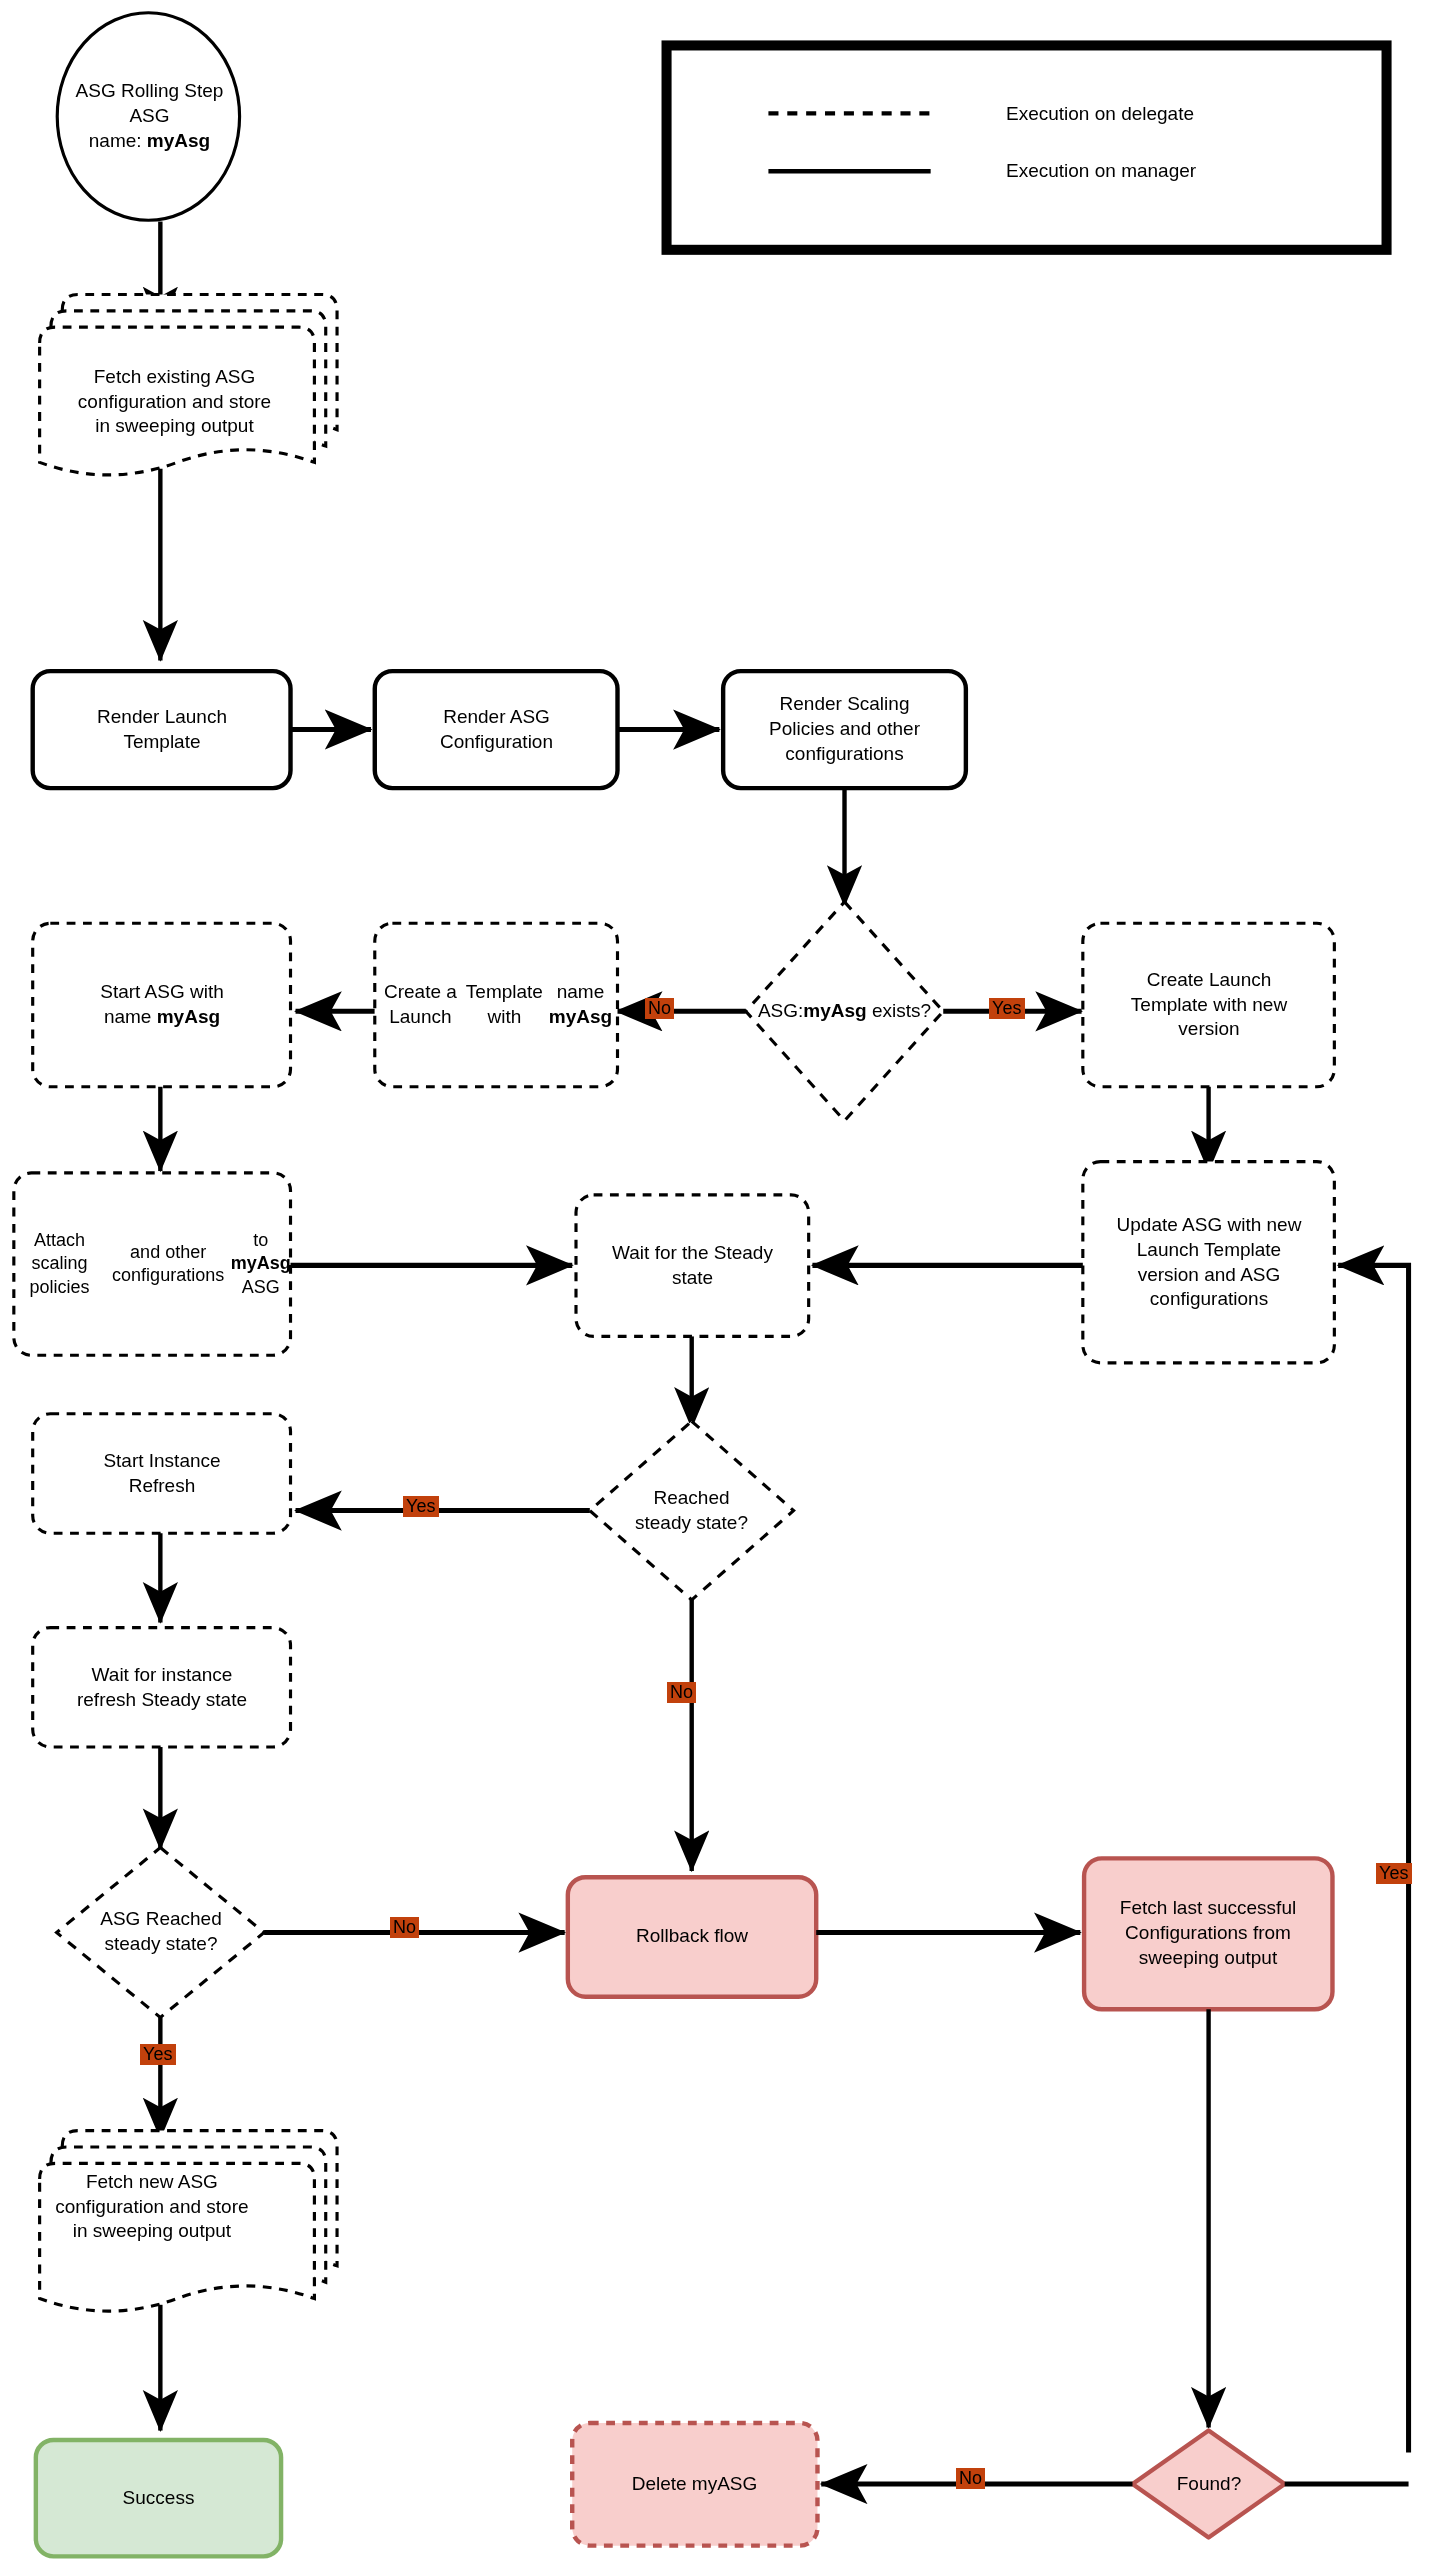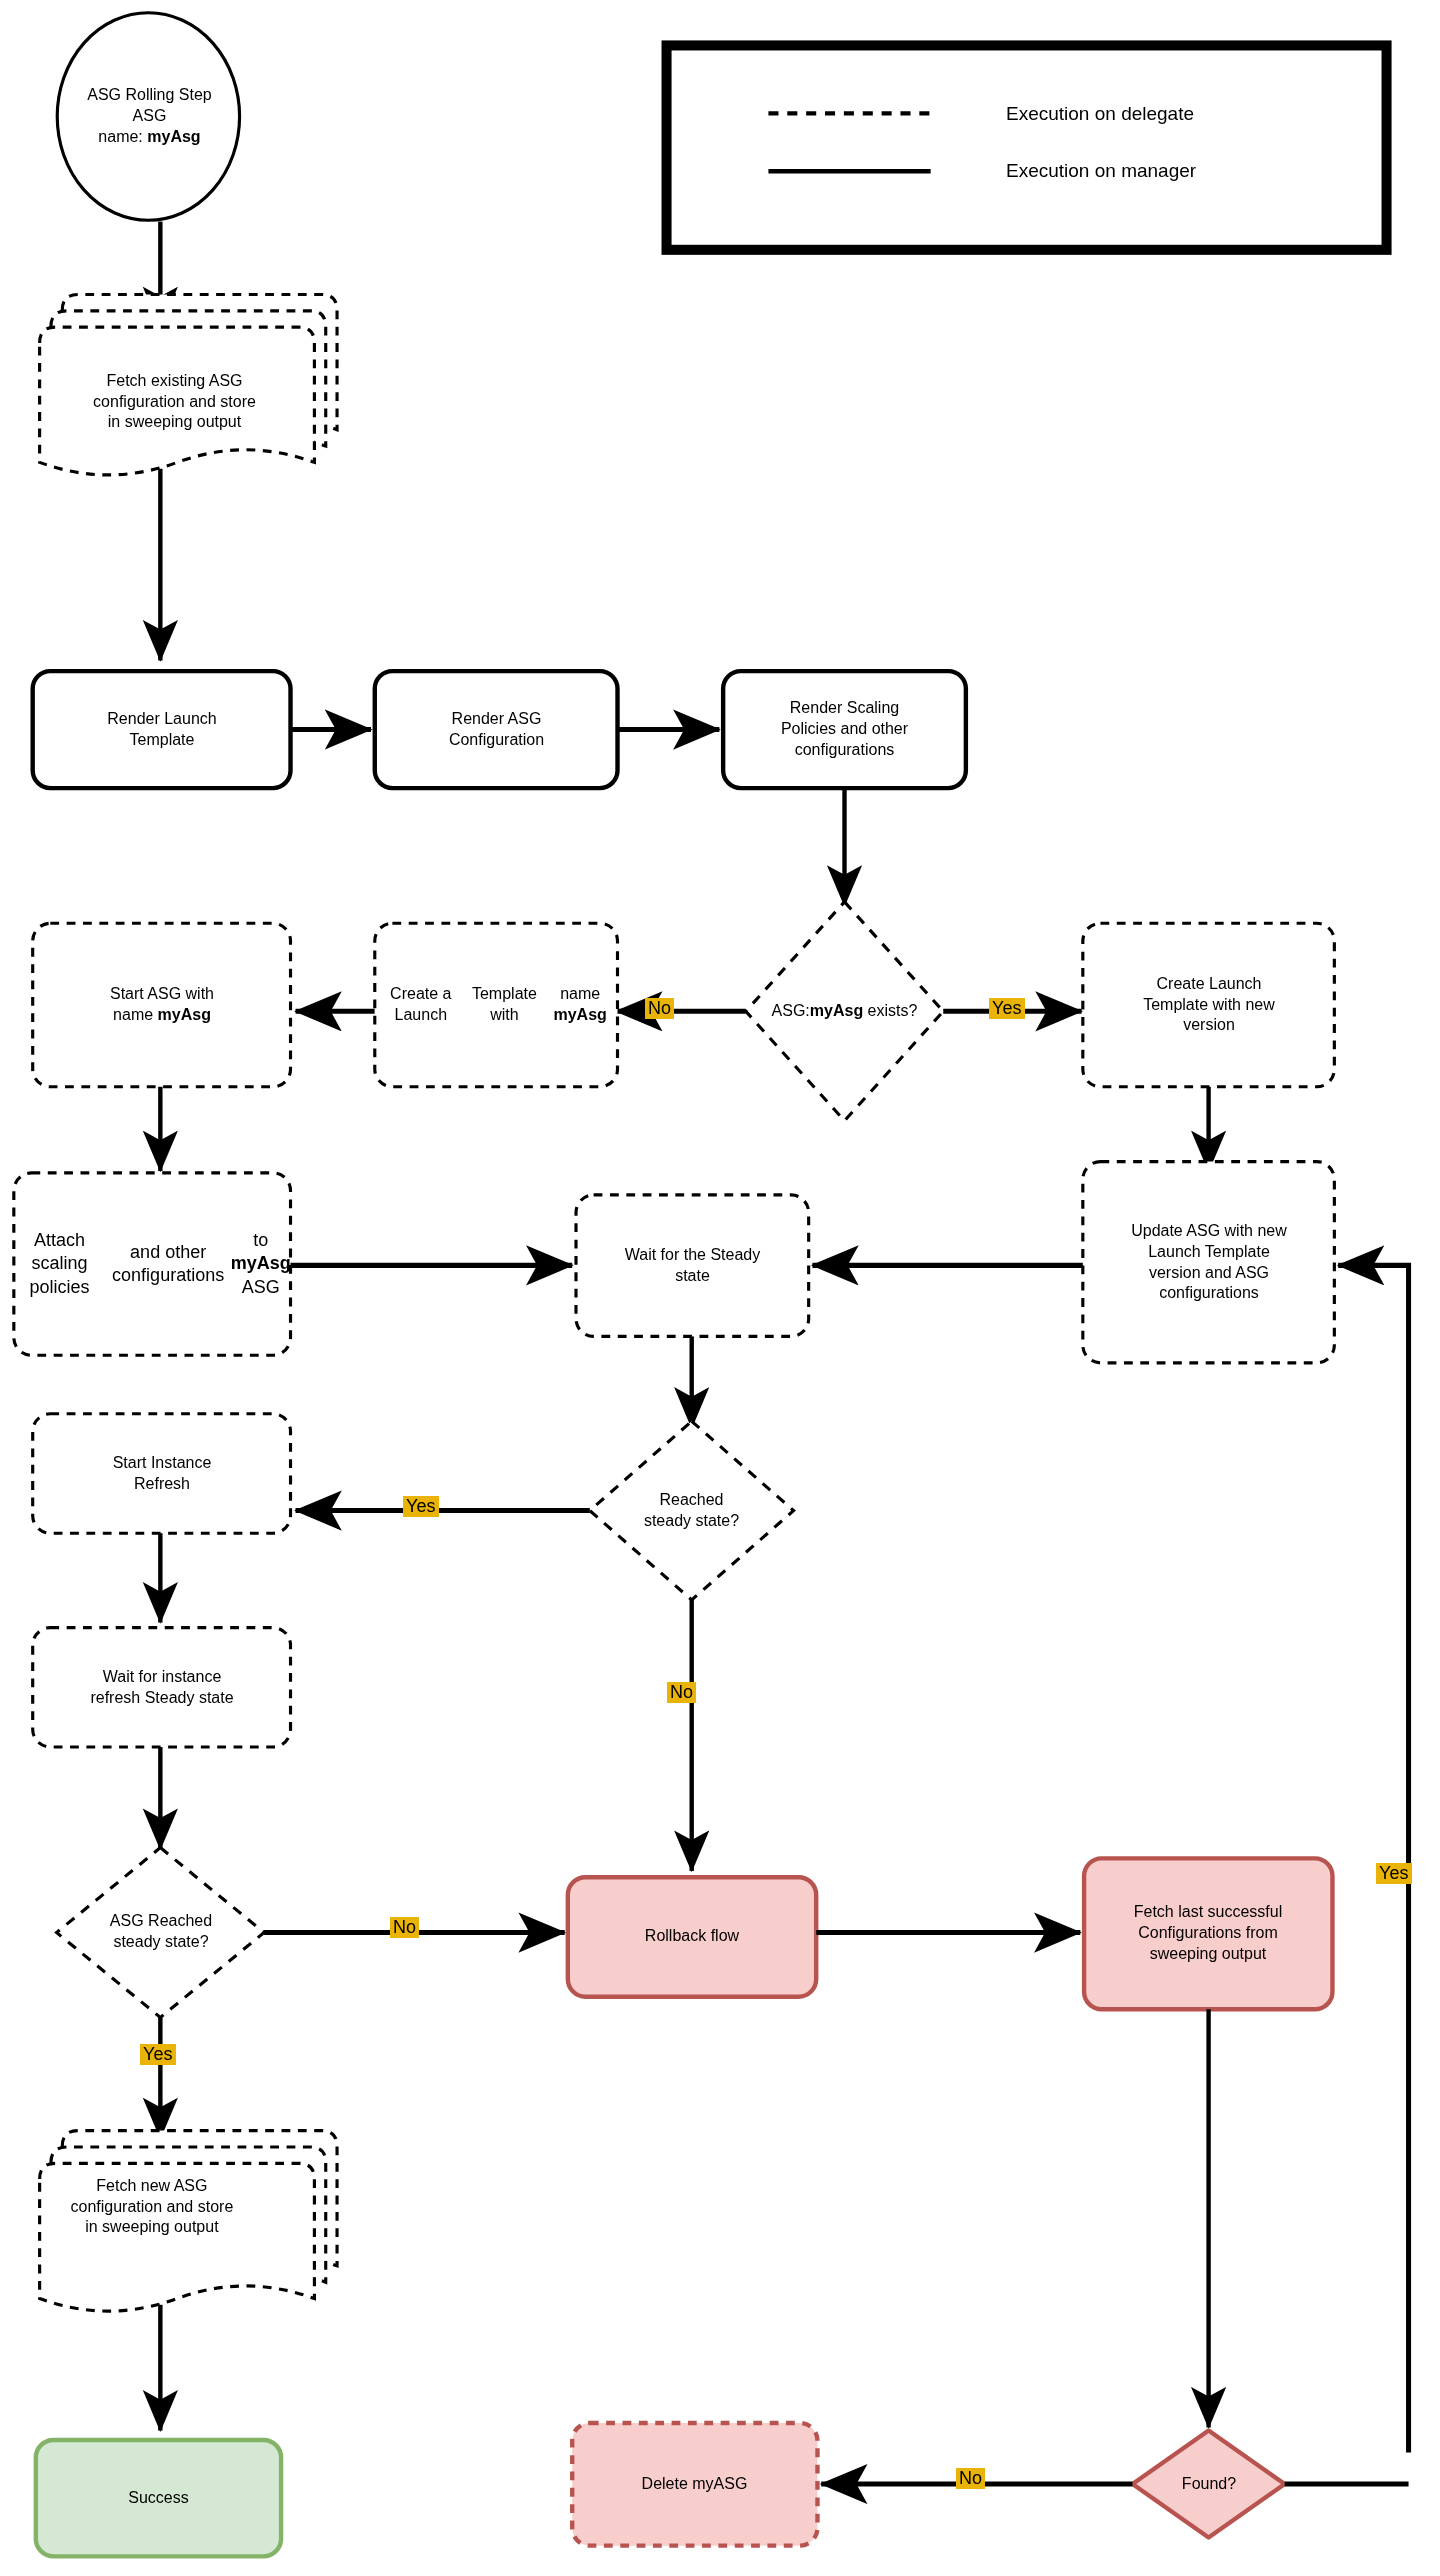--- a/index.html
+++ b/index.html
@@ -20,30 +20,30 @@
     width: 1440px;
     height: 2576px;
   }
   .node-label {
     position: absolute;
     display: flex;
     align-items: center;
     justify-content: center;
     text-align: center;
     color: #000000;
-    font-size: 16px;
+    font-size: 19px;
     line-height: 1.30;
     pointer-events: none;
     white-space: pre-line;
   }
   .edge-label {
     position: absolute;
     color: #000000;
     font-size: 18px;
-    background: #eab308;
+    background: #c2410c;
     padding: 0.6px 3.1px;
     text-align: center;
     line-height: 1.1;
   }
   .legend-label {
     position: absolute;
     font-size: 19px;
     font-weight: normal;
     color: #000000;
     white-space: nowrap;

